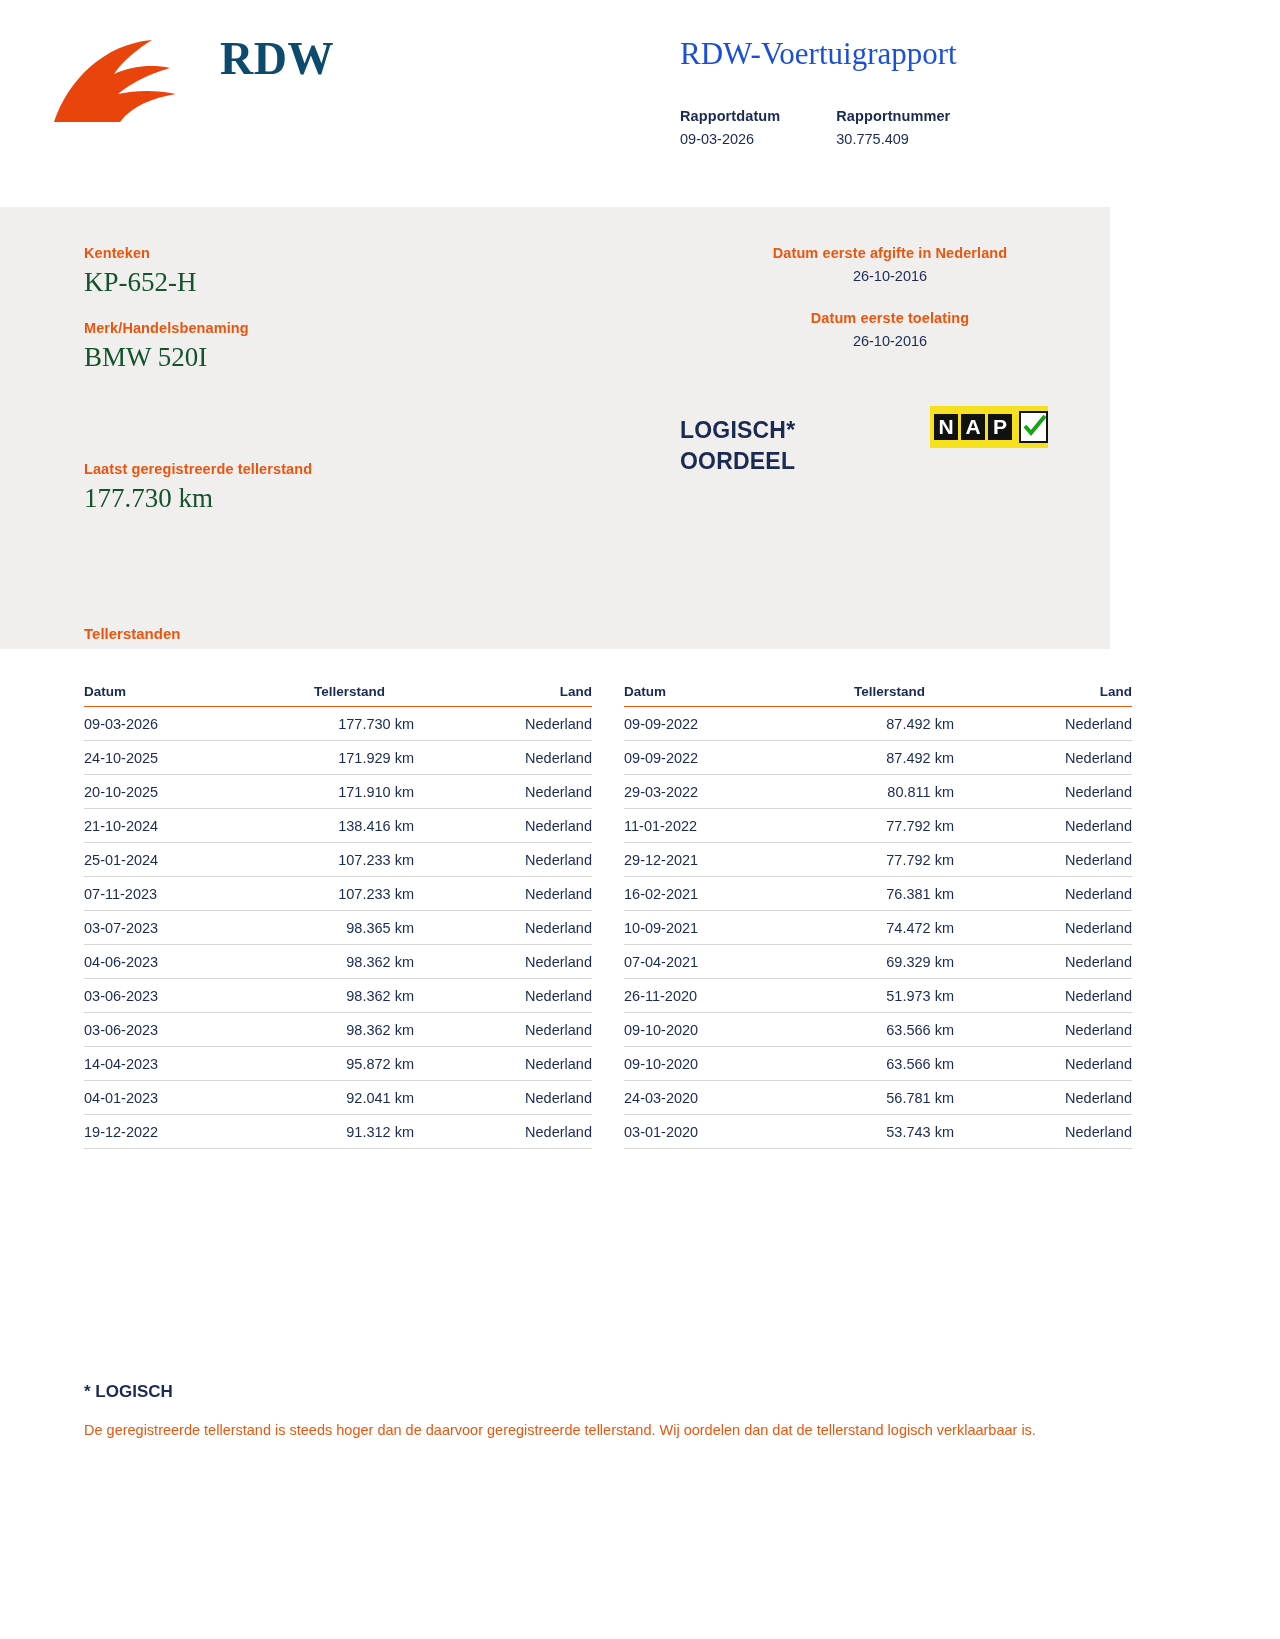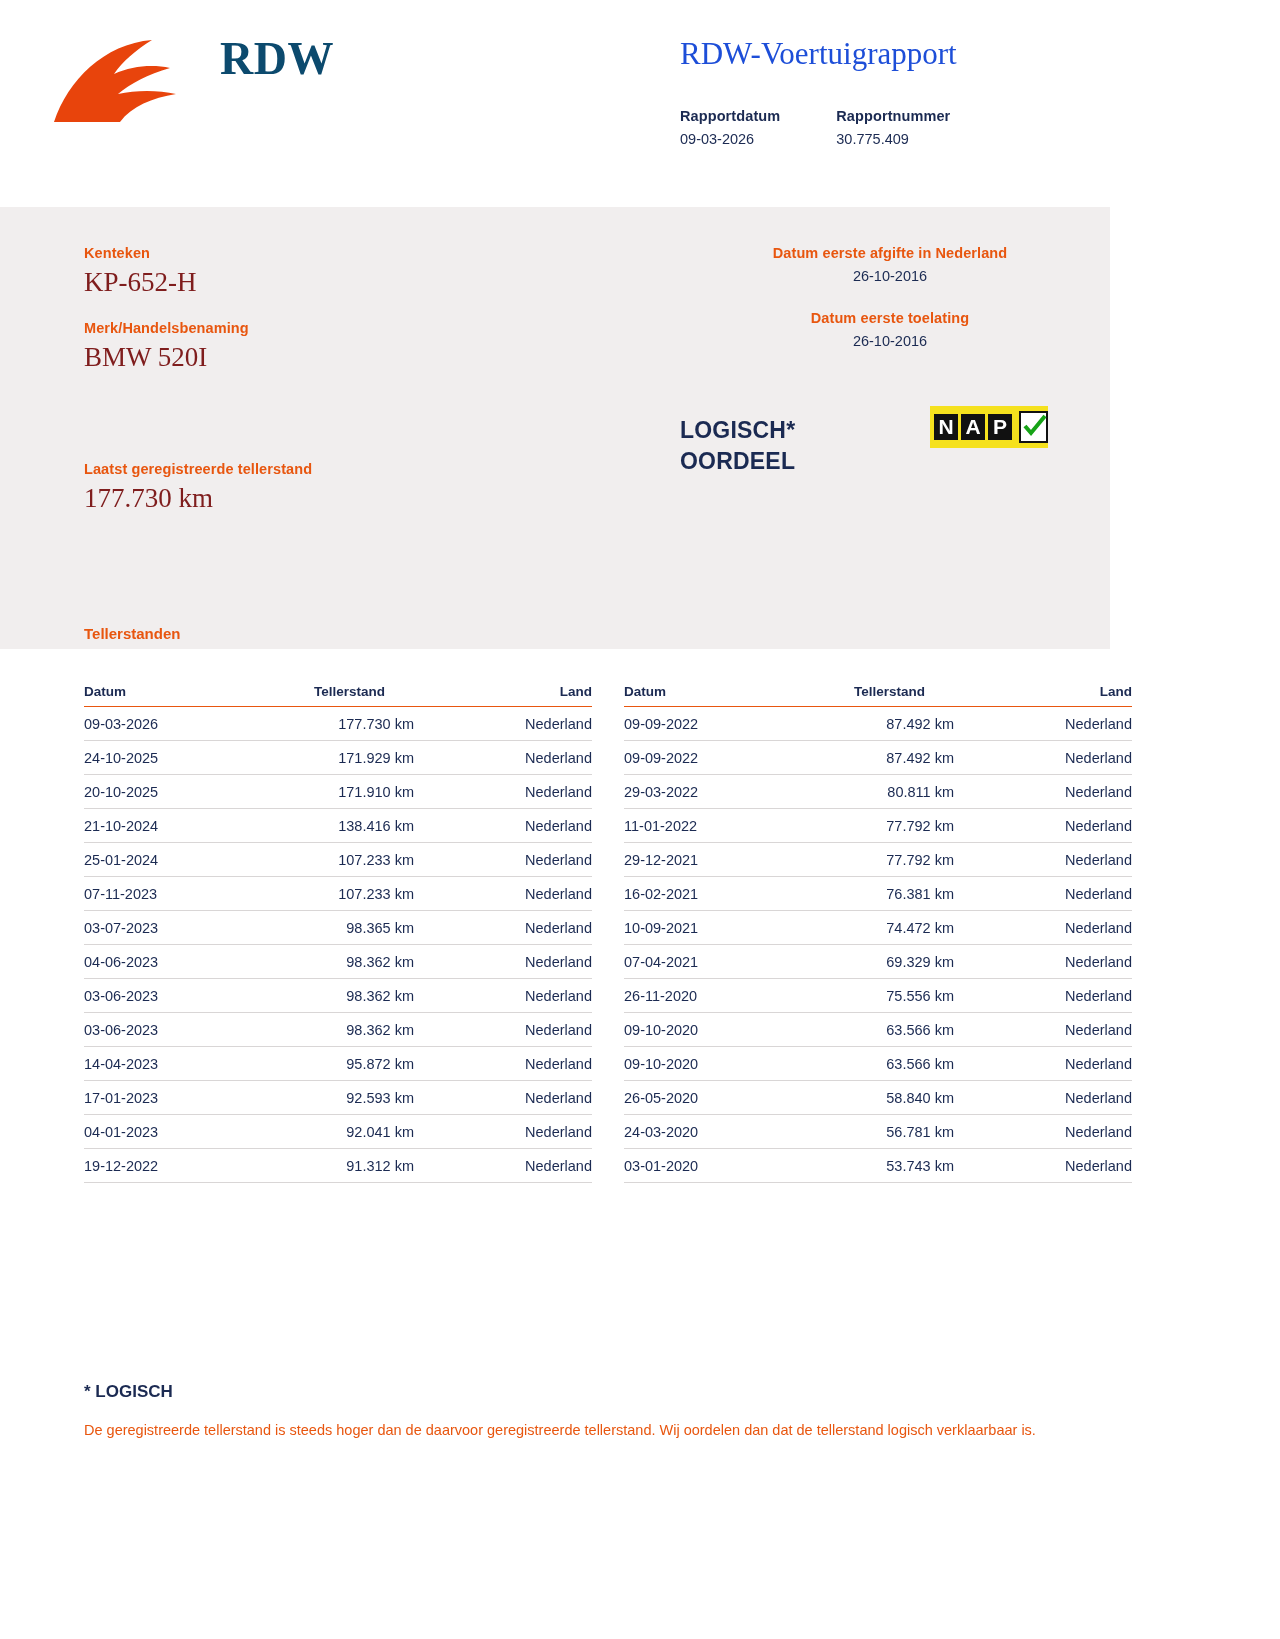--- a/index.html
+++ b/index.html
@@ -87,21 +87,21 @@
 
   .field-label {
     color: #e8560f;
     font-size: 14.5px;
     font-weight: 700;
     letter-spacing: 0.1px;
   }
   .field-value-big {
     font-family: "Liberation Serif", serif;
     font-size: 27px;
-    color: #7f1d1d;
+    color: #14532d;
     margin-top: 6px;
     margin-bottom: 22px;
   }
   .field-value-small {
     font-size: 14.5px;
     color: #1b2a52;
     margin-top: 7px;
     margin-bottom: 26px;
   }
   .spacer-block { height: 66px; }
@@ -346,25 +346,20 @@
           <td class="c-datum">03-06-2023</td>
           <td class="c-stand">98.362 km</td>
           <td class="c-land">Nederland</td>
         </tr>
         <tr>
           <td class="c-datum">14-04-2023</td>
           <td class="c-stand">95.872 km</td>
           <td class="c-land">Nederland</td>
         </tr>
         <tr>
-          <td class="c-datum">17-01-2023</td>
-          <td class="c-stand">92.593 km</td>
-          <td class="c-land">Nederland</td>
-        </tr>
-        <tr>
           <td class="c-datum">04-01-2023</td>
           <td class="c-stand">92.041 km</td>
           <td class="c-land">Nederland</td>
         </tr>
         <tr>
           <td class="c-datum">19-12-2022</td>
           <td class="c-stand">91.312 km</td>
           <td class="c-land">Nederland</td>
         </tr>
       </tbody>
@@ -414,36 +409,31 @@
           <td class="c-stand">74.472 km</td>
           <td class="c-land">Nederland</td>
         </tr>
         <tr>
           <td class="c-datum">07-04-2021</td>
           <td class="c-stand">69.329 km</td>
           <td class="c-land">Nederland</td>
         </tr>
         <tr>
           <td class="c-datum">26-11-2020</td>
-          <td class="c-stand">75.556 km</td>
+          <td class="c-stand">51.973 km</td>
           <td class="c-land">Nederland</td>
         </tr>
         <tr>
           <td class="c-datum">09-10-2020</td>
           <td class="c-stand">63.566 km</td>
           <td class="c-land">Nederland</td>
         </tr>
         <tr>
           <td class="c-datum">09-10-2020</td>
           <td class="c-stand">63.566 km</td>
-          <td class="c-land">Nederland</td>
-        </tr>
-        <tr>
-          <td class="c-datum">26-05-2020</td>
-          <td class="c-stand">58.840 km</td>
           <td class="c-land">Nederland</td>
         </tr>
         <tr>
           <td class="c-datum">24-03-2020</td>
           <td class="c-stand">56.781 km</td>
           <td class="c-land">Nederland</td>
         </tr>
         <tr>
           <td class="c-datum">03-01-2020</td>
           <td class="c-stand">53.743 km</td>

